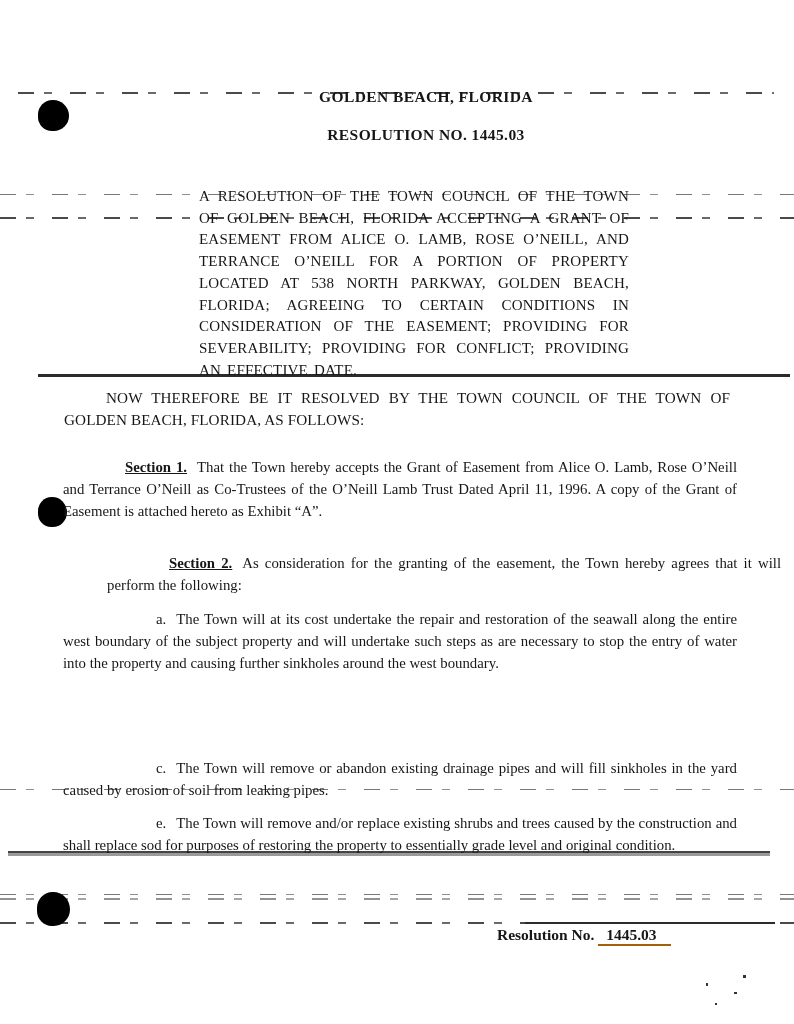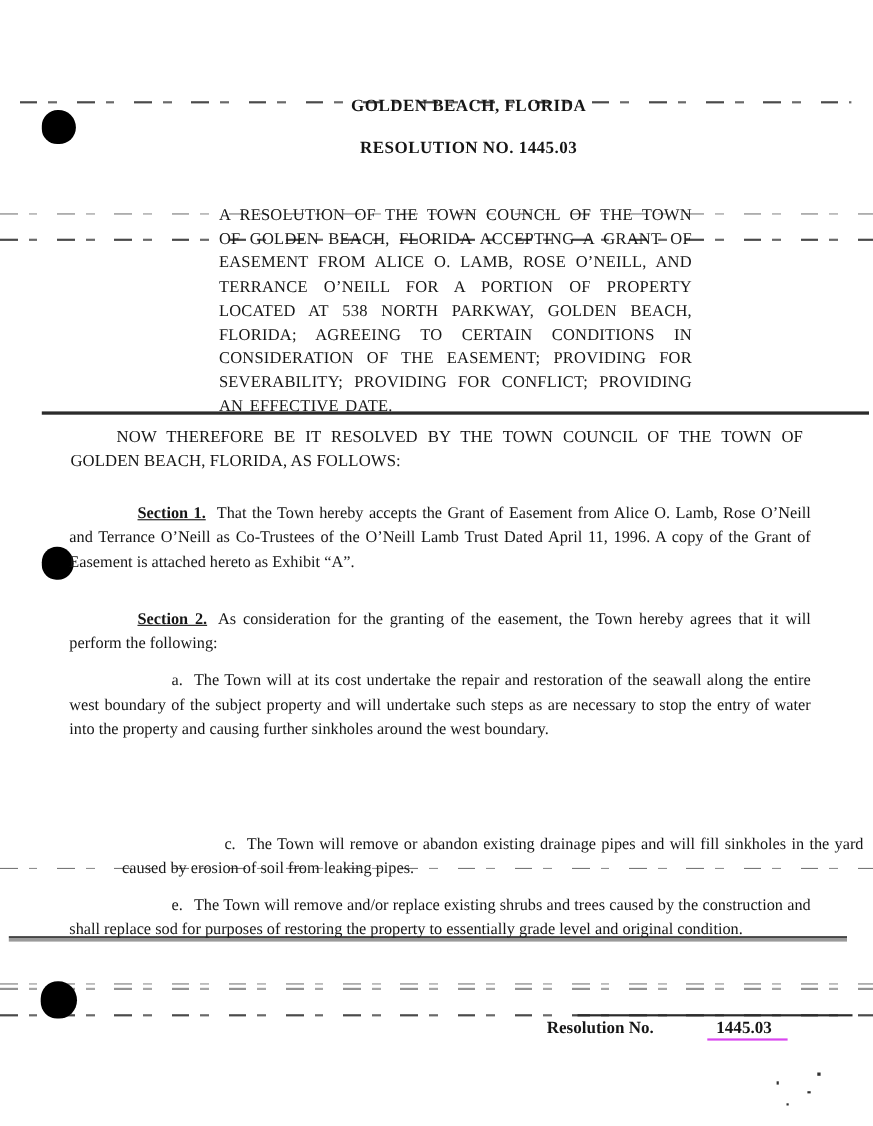--- a/index.html
+++ b/index.html
@@ -36,23 +36,22 @@
   }
   .sec-indent{text-indent:62px;}
   .item-indent{text-indent:93px;}
   .sec-label{font-weight:bold;text-decoration:underline;font-family:Liberation Serif, serif;}
   .sec-gap{display:inline-block;width:10px;}
   .footer{
     position:absolute;left:497px;top:926px;
     font-weight:bold;font-size:15.5px;white-space:nowrap;
   }
   .footer .num{
-    border-bottom:2px solid #d946ef;
+    border-bottom:2px solid #a16207;
     padding:0 14px 1px 8px;
-    margin-left:45px;
   }
   
   .art{position:absolute;pointer-events:none;}
   .dash-line{
     height:2px;
     background:repeating-linear-gradient(90deg,#4a4a4a 0 16px,rgba(0,0,0,0) 16px 26px,#6a6a6a 26px 34px,rgba(0,0,0,0) 34px 52px);
   }
   .dash-line.thin{height:1px;opacity:.75;}
   .solid-line{background:#2b2b2b;}
   .thick-gray{
@@ -93,30 +92,30 @@
   <div class="center-head" style="top:126px;">RESOLUTION NO. 1445.03</div>
 
   <div class="title-block">A RESOLUTION OF THE TOWN COUNCIL OF THE TOWN OF GOLDEN BEACH, FLORIDA ACCEPTING A GRANT OF EASEMENT FROM ALICE O. LAMB, ROSE O’NEILL, AND TERRANCE O’NEILL FOR A PORTION OF PROPERTY LOCATED AT 538 NORTH PARKWAY, GOLDEN BEACH, FLORIDA; AGREEING TO CERTAIN CONDITIONS IN CONSIDERATION OF THE EASEMENT; PROVIDING FOR SEVERABILITY; PROVIDING FOR CONFLICT; PROVIDING AN EFFECTIVE DATE.</div>
 
   <div class="resolved">NOW THEREFORE BE IT RESOLVED BY THE TOWN COUNCIL OF THE TOWN OF GOLDEN BEACH, FLORIDA, AS FOLLOWS:</div>
 
   <div class="para sec-indent" style="top:456px;">
     <span class="sec-label">Section 1.</span><span class="sec-gap"></span><span>That the Town hereby accepts the Grant of Easement from Alice O. Lamb, Rose O’Neill and Terrance O’Neill as Co-Trustees of the O’Neill Lamb Trust Dated April 11, 1996.  A copy of the Grant of Easement is attached hereto as Exhibit “A”.</span>
   </div>
 
-  <div class="para sec-indent" style="top:552px;">
+  <div class="para sec-indent" style="top:552px;margin-left:44px;">
     <span class="sec-label">Section 2.</span><span class="sec-gap"></span><span>As consideration for the granting of the easement, the Town hereby agrees that it will perform the following:</span>
   </div>
 
   <div class="para item-indent" style="top:608px;">
     <span>a.</span><span class="sec-gap"></span><span>The Town will at its cost undertake the repair and restoration of the seawall along the entire west boundary of the subject property and will undertake such steps as are necessary to stop the entry of water into the property and causing further sinkholes around the west boundary.</span>
   </div>
 
 
-  <div class="para item-indent" style="top:757px;margin-left:48px;">
+  <div class="para item-indent" style="top:757px;">
     <span>c.</span><span class="sec-gap"></span><span>The Town will remove or abandon existing drainage pipes and will fill sinkholes in the yard caused by erosion of soil from leaking pipes.</span>
   </div>
 
   <div class="para item-indent" style="top:812px;">
     <span>e.</span><span class="sec-gap"></span><span>The Town will remove and/or replace existing shrubs and trees caused by the construction and shall replace sod for purposes of restoring the property to essentially grade level and original condition.</span>
   </div>
 
   <div class="footer">
     <span>Resolution No.</span>
     <span class="num">1445.03</span>

